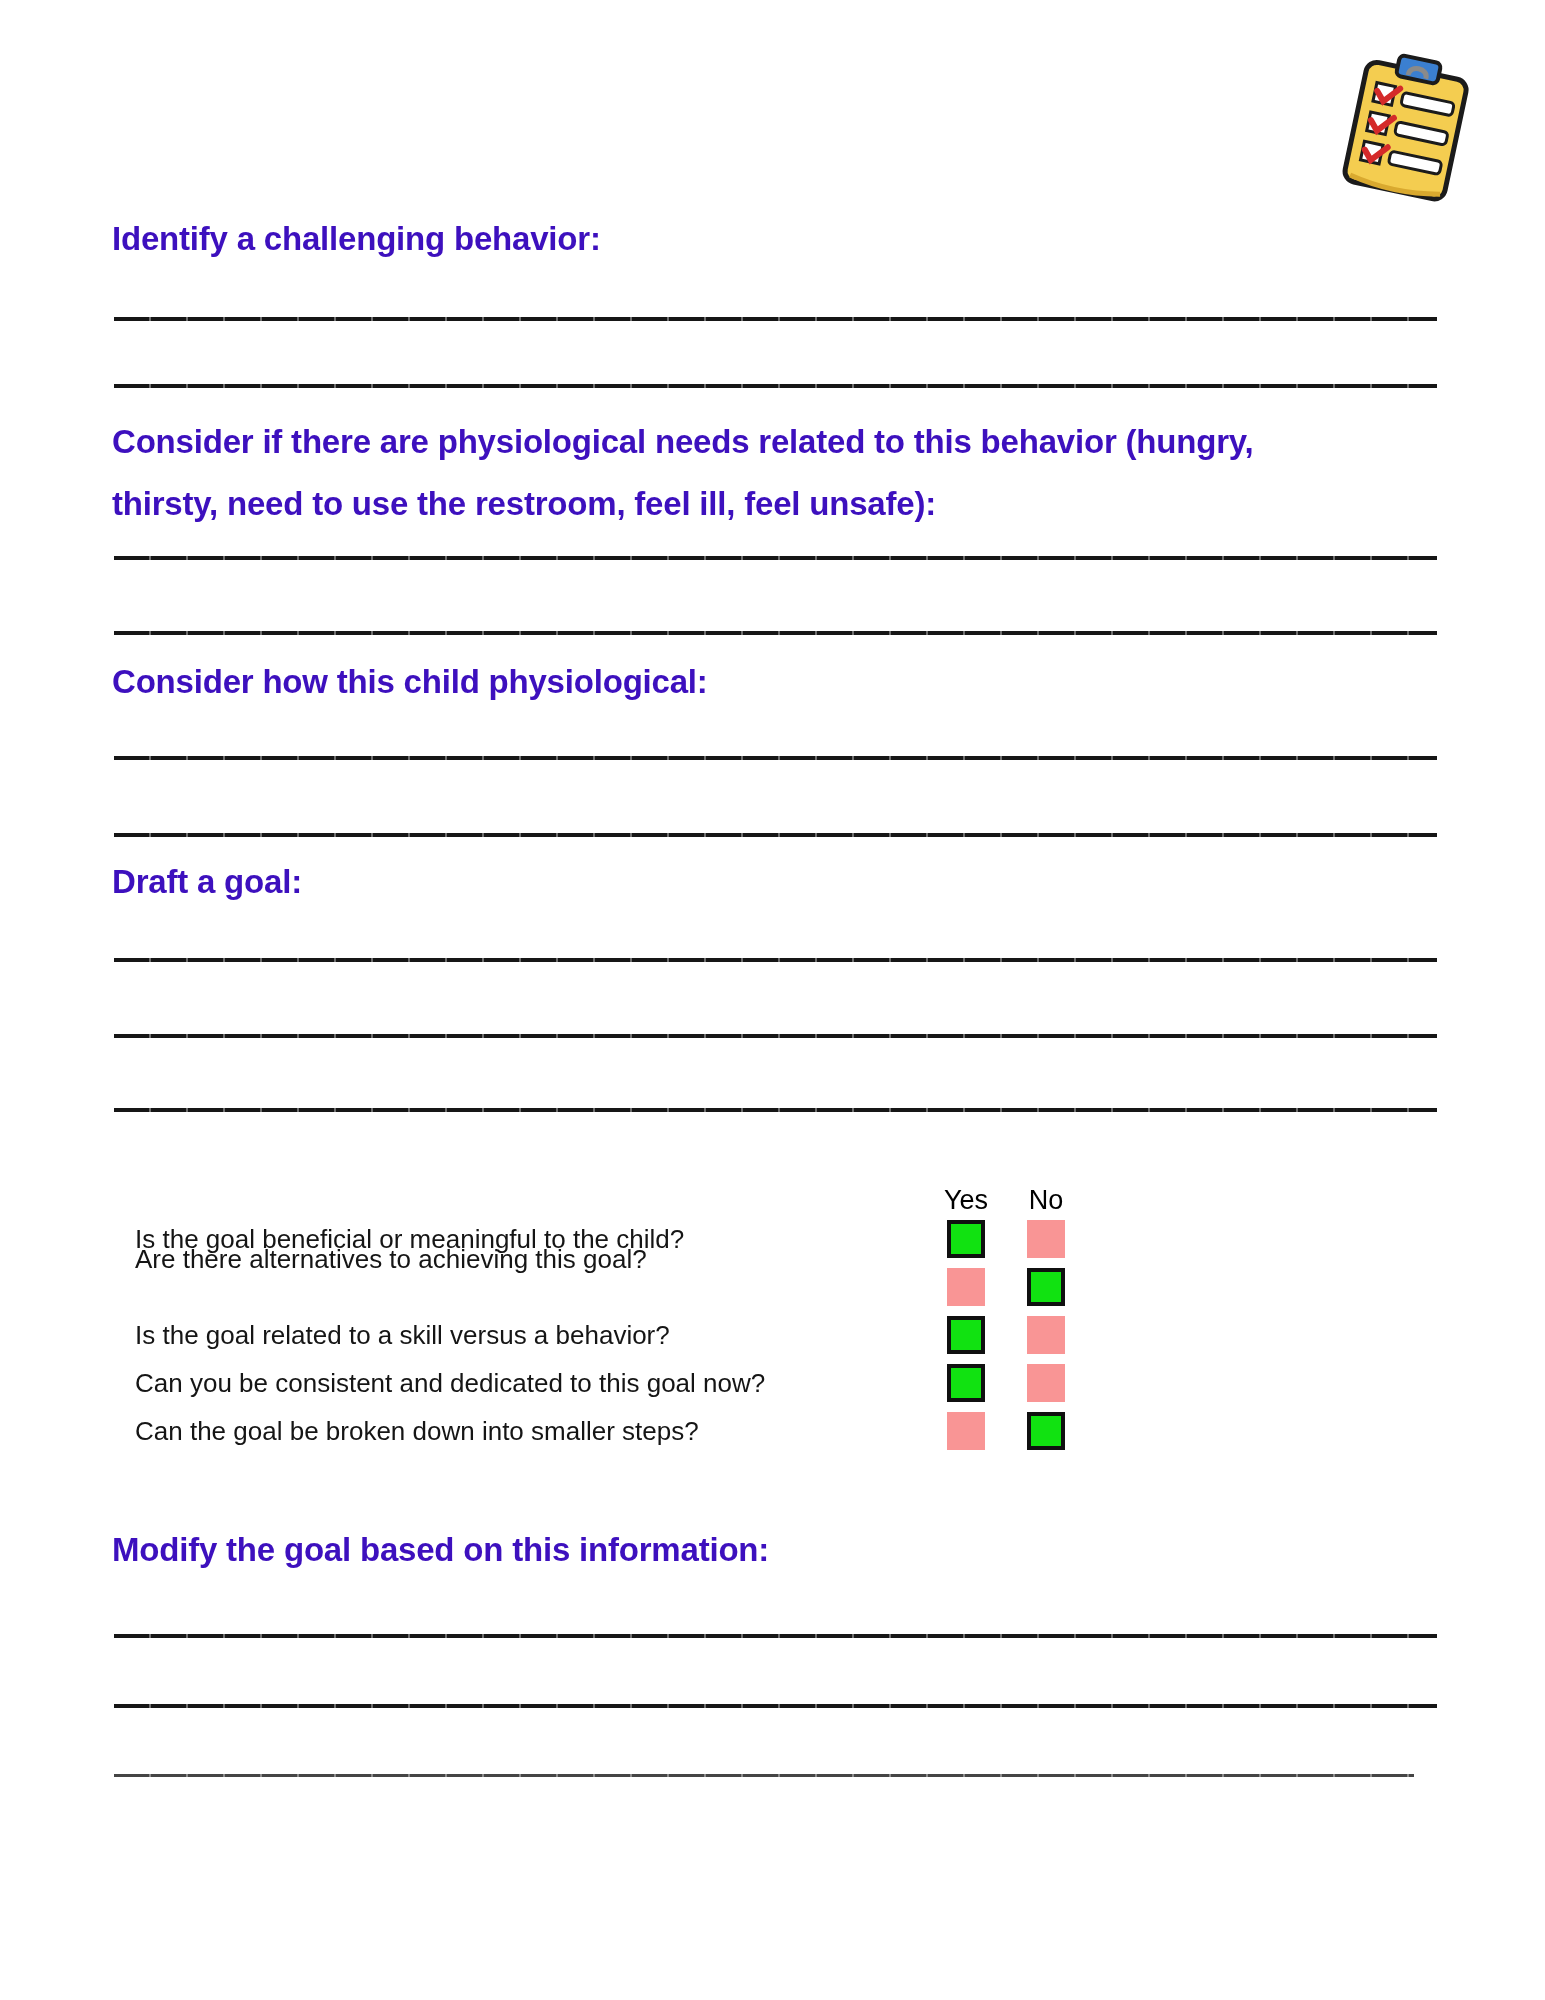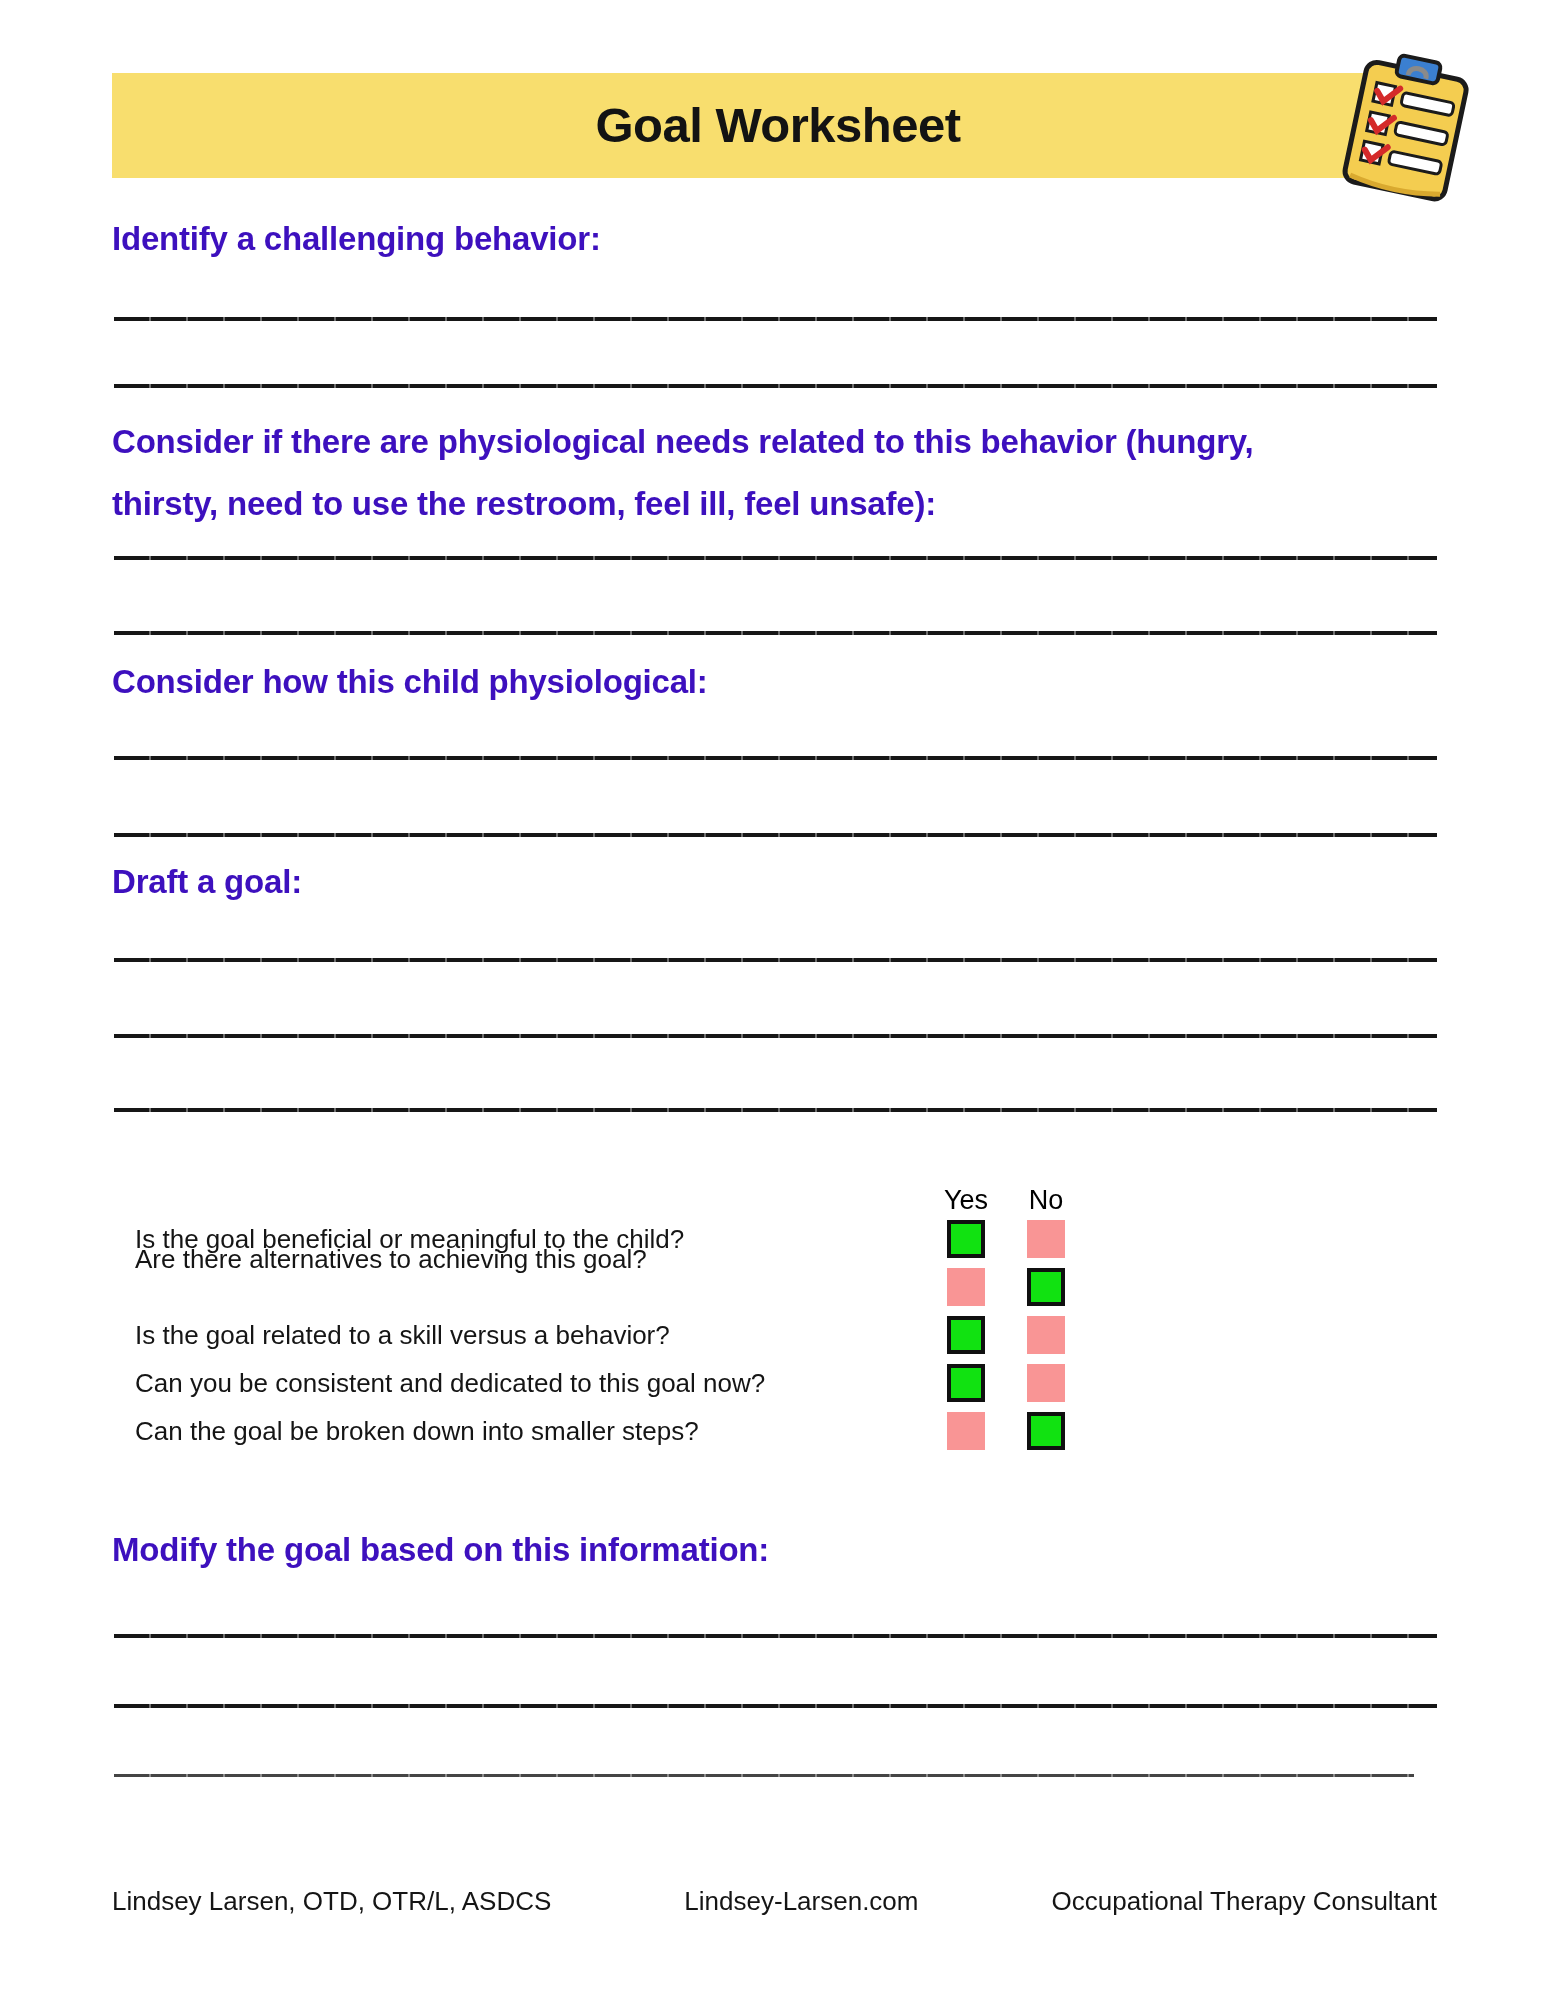--- a/index.html
+++ b/index.html
@@ -55,23 +55,20 @@
     display:flex;justify-content:space-between;align-items:baseline;
     font-size:26px;color:#151515;
   }
   .footer span{white-space:nowrap;}
 </style>
 </head>
 <body>
 
 <div class="page" style="--banner: #F8DE6E; --purple: #3D10BE; --green: #11E211; --pink: #F99595;">
 
-  <div class="banner">
-    <h1>Goal Worksheet</h1>
-  </div>
 
   <svg class="clipboard" viewBox="0 0 124 152" aria-hidden="true">
     <path d="M48 26 C46 8, 76 8, 74 26" fill="none" stroke="#8a8a8a" stroke-width="8"></path>
     <path d="M48 26 C46 8, 76 8, 74 26" fill="none" stroke="#cfcfcf" stroke-width="3"></path>
     <rect x="10" y="22" width="102" height="122" rx="11" fill="#F4CD50" stroke="#1b1b1b" stroke-width="5"></rect>
     <path d="M16 138 q46 10 92 0" fill="none" stroke="#d9a92f" stroke-width="5"></path>
     <rect x="40" y="10" width="42" height="21" rx="5" fill="#3B7FD0" stroke="#1b1b1b" stroke-width="4"></rect>
     <path d="M52 28 C51 17, 71 17, 70 28" fill="none" stroke="#8a8a8a" stroke-width="5"></path>
     <rect x="23" y="42" width="19" height="19" fill="#ffffff" stroke="#1b1b1b" stroke-width="3"></rect>
     <rect x="23" y="72" width="19" height="19" fill="#ffffff" stroke="#1b1b1b" stroke-width="3"></rect>
@@ -115,19 +112,14 @@
       <div class="box pink" style="top: 1364px; left: 1027px;"></div>
       <div class="q" style="top: 1412px;">Can the goal be broken down into smaller steps?</div>
       <div class="box pink" style="top: 1412px; left: 947px;"></div>
       <div class="box green" style="top: 1412px; left: 1027px;"></div>
       <div class="heading" style="top: 1519px;">Modify the goal based on this information:</div>
       <div class="bl" style="top: 1634px;"></div>
       <div class="bl" style="top: 1704px;"></div>
       <div class="bl thin" style="top: 1774px;"></div>
     </div>
 
-  <div class="footer">
-    <span>Lindsey Larsen, OTD, OTR/L, ASDCS</span>
-    <span>Lindsey-Larsen.com</span>
-    <span>Occupational Therapy Consultant</span>
-  </div>
 
 </div>
 
 </body></html>

